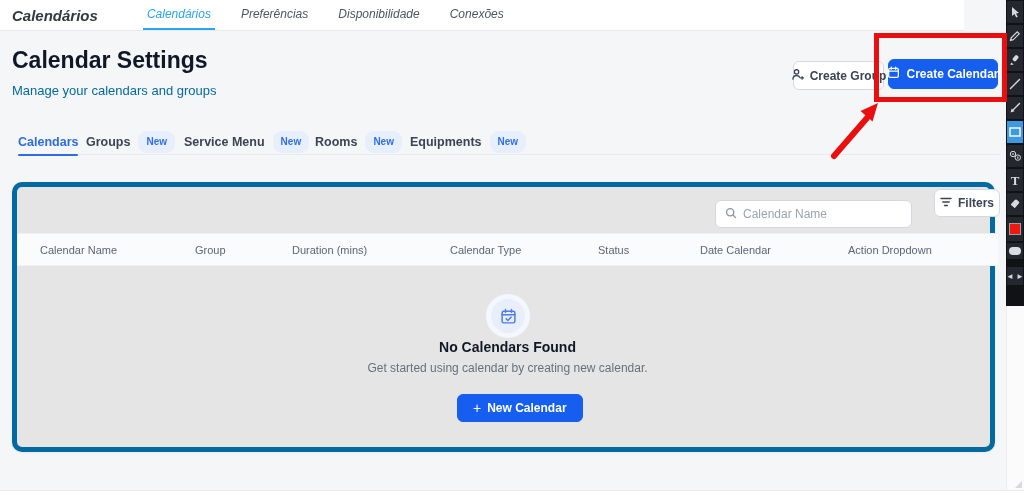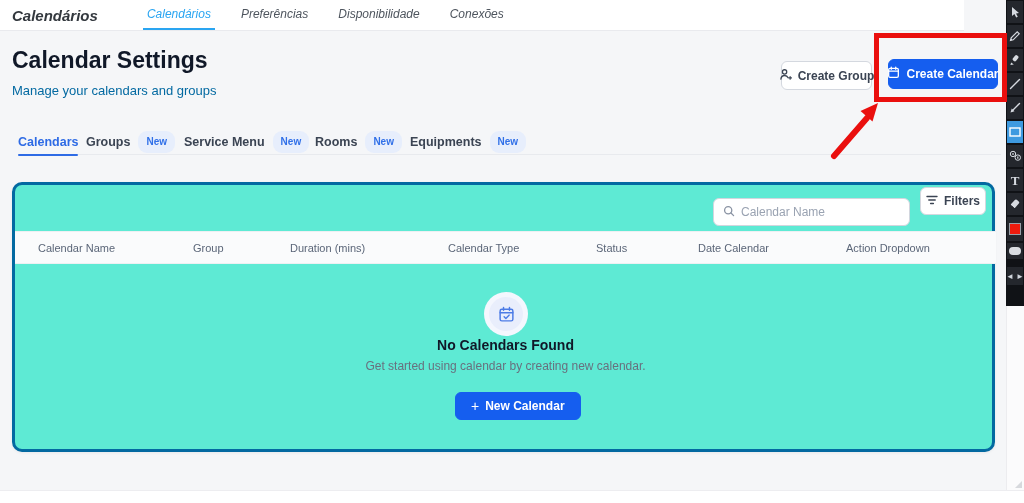--- a/index.html
+++ b/index.html
@@ -12,35 +12,35 @@
   .brand { font-size:15px; font-weight:700; color:#33383e; line-height:31px; padding-left:12px; }
   .topnav { display:flex; margin-left:34px; }
   .topnav-item { font-size:12px; color:#4e555e; line-height:29px; padding:0 4px; margin:0 11px; cursor:pointer; border-bottom:2px solid transparent; }
   .topnav-item.active { color:#2aa5f1; border-bottom-color:#2aa5f1; }
 
   
   .page-title { position:absolute; left:12px; top:47px; font-size:23px; font-weight:700; color:#101828; }
   .page-subtitle { position:absolute; left:12px; top:83px; font-size:13px; color:#0369a1; }
 
   .btn { display:inline-flex; align-items:center; justify-content:center; gap:6px; border-radius:6px; font-size:12px; font-weight:600; cursor:pointer; white-space:nowrap; }
-  .btn-outline { background:#fff; border:1px solid #d4d8df; color:#3b4453; }
+  .btn-outline { background:#fff; border:1px solid #d4d8df; color:#3b4453;margin-left:12px; }
   .btn-primary { background:#155eef; border:1px solid #155eef; color:#ffffff; }
   #create-group-btn { position:absolute; left:781px; top:61px; width:91px; height:29px; }
   #create-calendar-btn { position:absolute; left:888px; top:59px; width:110px; height:30px; }
 
   
   .tabs-row { position:absolute; left:12px; top:129px; width:983px; height:26px; border-bottom:1px solid #e8eaee;margin-left:6px; }
   .tab { position:absolute; top:0; display:flex; align-items:center; gap:8px; font-size:12.5px; font-weight:600; color:#3b4453; cursor:pointer; height:26px; }
   .tab .underline { position:absolute; left:0; right:0; bottom:-1px; height:2px; background:transparent; border-radius:2px; }
   .tab.active { color:#2e6be5; }
   .tab.active .underline { background:#2e6be5; }
   .badge-new { background:#e7eefc; color:#3170e8; font-size:10px; font-weight:600; padding:6px 8px; border-radius:9px; line-height:1; }
 
   
-  .card { position:absolute; left:12px; top:182px; width:983px; height:270px; background:#5eead4; border:3px solid #0369a1; border-radius:10px; box-shadow:0 1px 3px rgba(16,24,40,.06); }
+  .card { position:absolute; left:12px; top:182px; width:983px; height:270px; background:#e5e5e5; border:5px solid #0369a1; border-radius:10px; box-shadow:0 1px 3px rgba(16,24,40,.06); }
   .search-box { position:absolute; left:698px; top:13px; width:197px; height:28px; border:1px solid #d2d6de; border-radius:6px; background:#fff; display:flex; align-items:center; padding:0 9px; gap:6px; }
   .search-box input { border:none; outline:none; flex:1; font-size:12px; color:#3b4453; font-family:"Liberation Sans", sans-serif; background:transparent; }
   .search-box input::placeholder { color:#9aa3b2; }
   .filters-btn { position:absolute; left:905px; top:2px; width:66px; height:28px; }
 
   .thead { position:absolute; left:0; top:46px; width:981px; height:33px; background:#fafbfc; border-top:1px solid #eef0f3; border-bottom:1px solid #eef0f3; }
   .th { position:absolute; top:0; line-height:33px; font-size:11px; color:#5b6678; font-weight:400; }
 
   
   .empty-icon-wrap { position:absolute; left:474px; top:112px; width:34px; height:34px; border-radius:50%; background:#e9eefc; display:flex; align-items:center; justify-content:center; box-shadow:0 0 0 5px #f4f7fe; }

